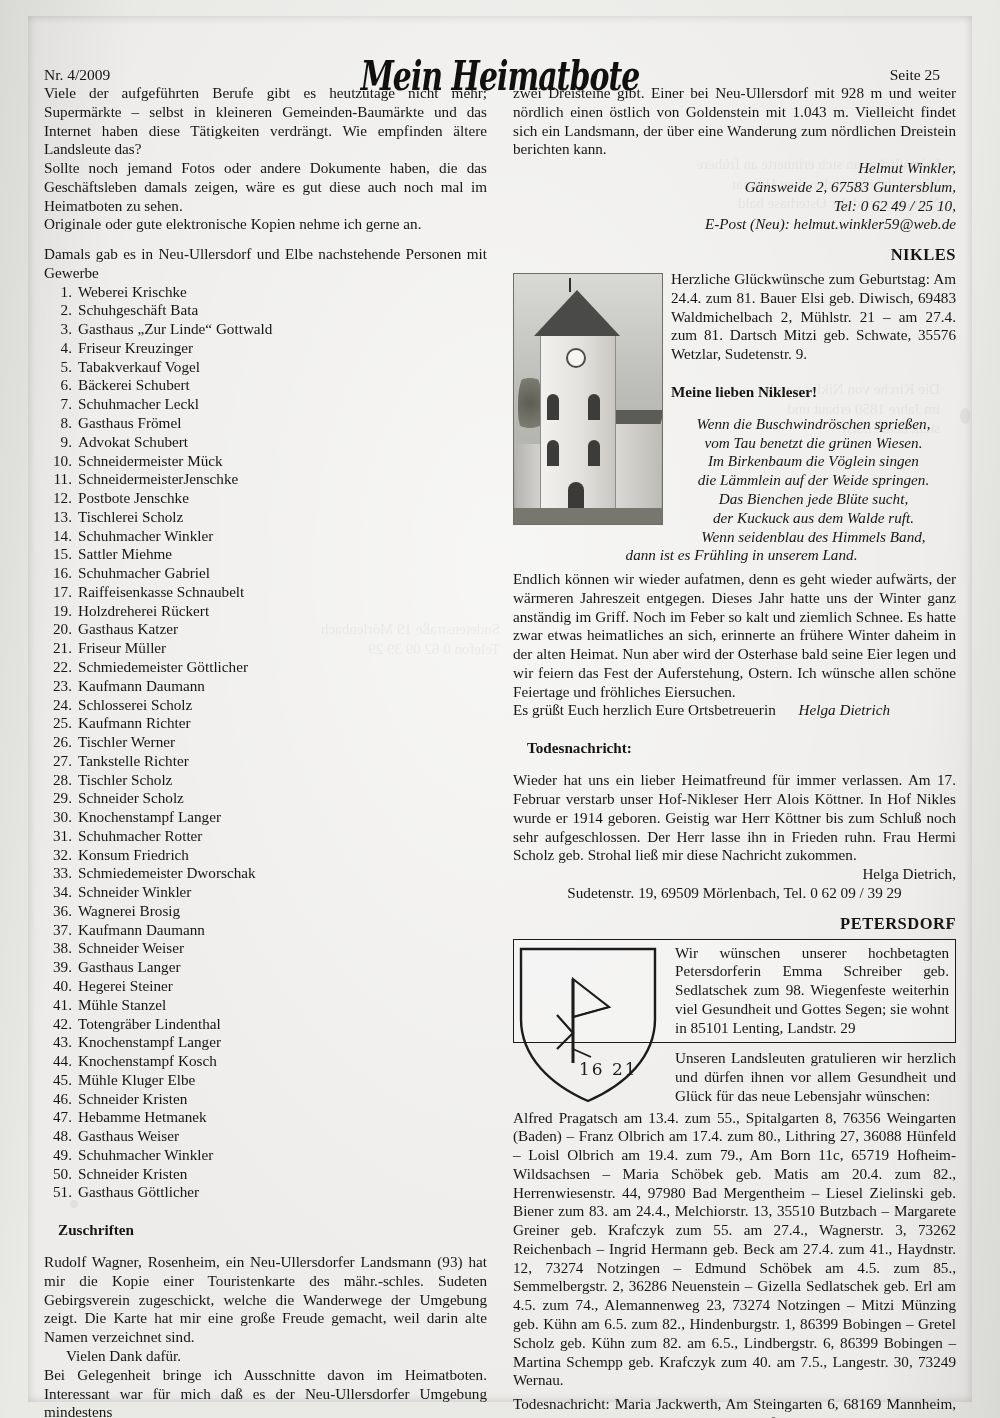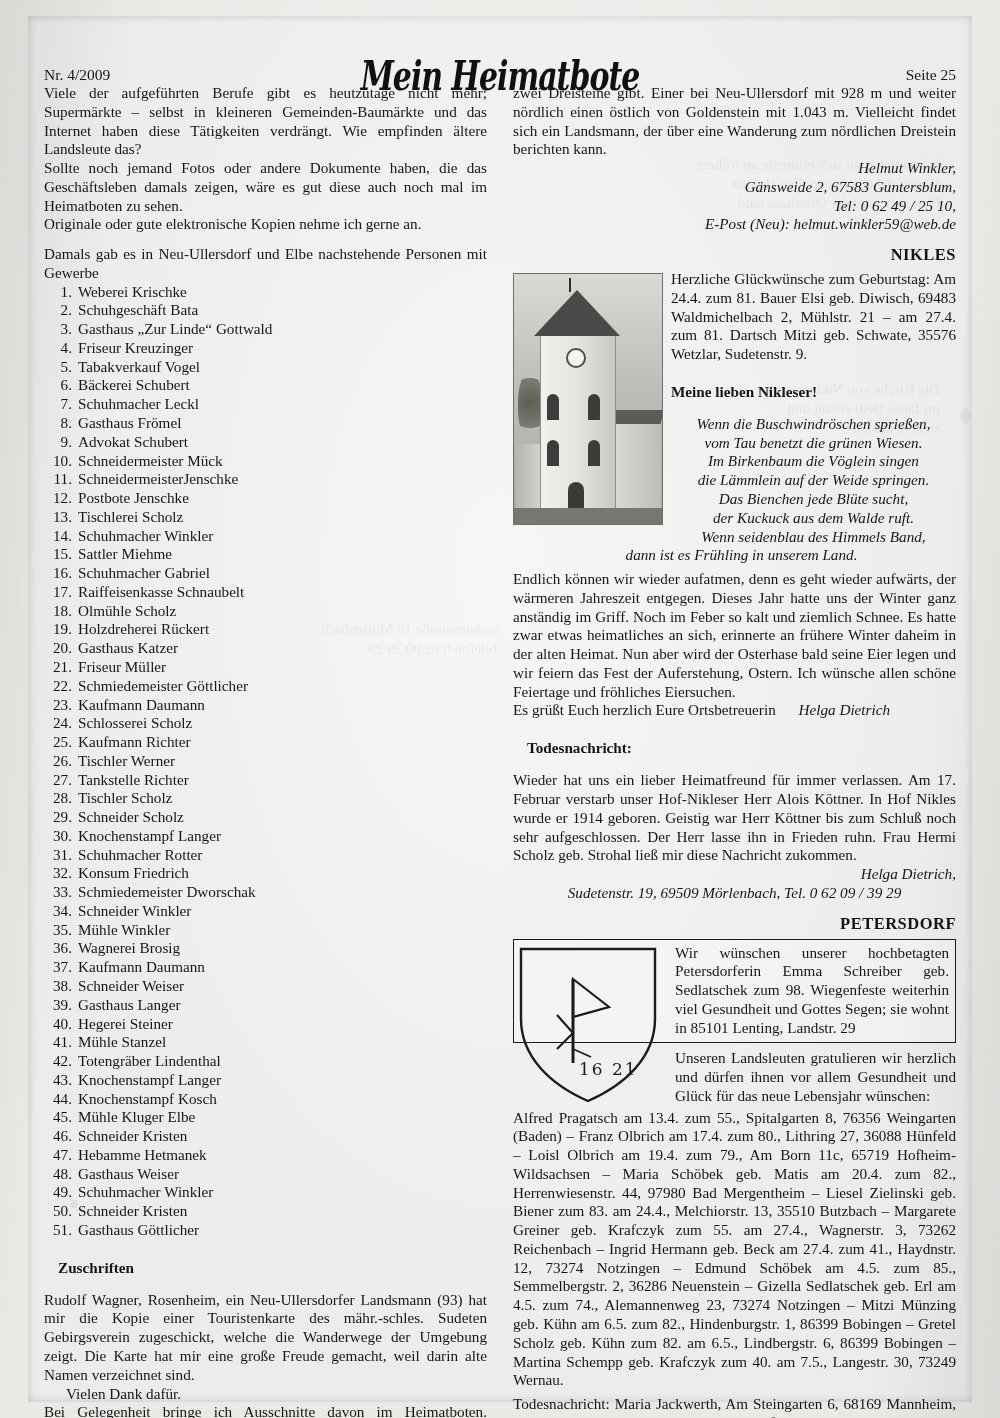--- a/index.html
+++ b/index.html
@@ -61,21 +61,21 @@
     font-weight: bold;
     font-style: italic;
     font-size: 30px;
     letter-spacing: -1px;
     color: #101010;
     transform: scaleY(1.35);
     transform-origin: center top;
   }
   .page-no {
     position: absolute;
-    right: 0;
+    right: 16px;
     top: 14px;
     font-size: 15.5px;
   }
 
   
   .columns {
     position: absolute;
     left: 44px;
     top: 84px;
     width: 912px;
@@ -126,21 +126,20 @@
     margin: 0;
   }
   .right-italic {
     text-align: right;
     font-style: italic;
     font-size: 15.2px;
     line-height: 1.235;
   }
   .center-italic {
     text-align: center;
-    font-style: italic;
     font-size: 15.2px;
     line-height: 1.235;
   }
   .poem {
     font-style: italic;
     font-size: 15.2px;
     line-height: 1.235;
     text-align: center;
     padding-left: 14px;
   }
@@ -333,38 +332,36 @@
         <li><span class="num">8.</span><span>Gasthaus Frömel</span></li>
         <li><span class="num">9.</span><span>Advokat Schubert</span></li>
         <li><span class="num">10.</span><span>Schneidermeister Mück</span></li>
         <li><span class="num">11.</span><span>SchneidermeisterJenschke</span></li>
         <li><span class="num">12.</span><span>Postbote Jenschke</span></li>
         <li><span class="num">13.</span><span>Tischlerei Scholz</span></li>
         <li><span class="num">14.</span><span>Schuhmacher Winkler</span></li>
         <li><span class="num">15.</span><span>Sattler Miehme</span></li>
         <li><span class="num">16.</span><span>Schuhmacher Gabriel</span></li>
         <li><span class="num">17.</span><span>Raiffeisenkasse Schnaubelt</span></li>
-        <li><span class="num">18.</span><span>Olmühle Scholz</span></li>
         <li><span class="num">19.</span><span>Holzdreherei Rückert</span></li>
         <li><span class="num">20.</span><span>Gasthaus Katzer</span></li>
         <li><span class="num">21.</span><span>Friseur Müller</span></li>
         <li><span class="num">22.</span><span>Schmiedemeister Göttlicher</span></li>
         <li><span class="num">23.</span><span>Kaufmann Daumann</span></li>
         <li><span class="num">24.</span><span>Schlosserei Scholz</span></li>
         <li><span class="num">25.</span><span>Kaufmann Richter</span></li>
         <li><span class="num">26.</span><span>Tischler Werner</span></li>
         <li><span class="num">27.</span><span>Tankstelle Richter</span></li>
         <li><span class="num">28.</span><span>Tischler Scholz</span></li>
         <li><span class="num">29.</span><span>Schneider Scholz</span></li>
         <li><span class="num">30.</span><span>Knochenstampf Langer</span></li>
         <li><span class="num">31.</span><span>Schuhmacher Rotter</span></li>
         <li><span class="num">32.</span><span>Konsum Friedrich</span></li>
         <li><span class="num">33.</span><span>Schmiedemeister Dworschak</span></li>
         <li><span class="num">34.</span><span>Schneider Winkler</span></li>
-        <li><span class="num">35.</span><span>Mühle Winkler</span></li>
         <li><span class="num">36.</span><span>Wagnerei Brosig</span></li>
         <li><span class="num">37.</span><span>Kaufmann Daumann</span></li>
         <li><span class="num">38.</span><span>Schneider Weiser</span></li>
         <li><span class="num">39.</span><span>Gasthaus Langer</span></li>
         <li><span class="num">40.</span><span>Hegerei Steiner</span></li>
         <li><span class="num">41.</span><span>Mühle Stanzel</span></li>
         <li><span class="num">42.</span><span>Totengräber Lindenthal</span></li>
         <li><span class="num">43.</span><span>Knochenstampf Langer</span></li>
         <li><span class="num">44.</span><span>Knochenstampf Kosch</span></li>
         <li><span class="num">45.</span><span>Mühle Kluger Elbe</span></li>

